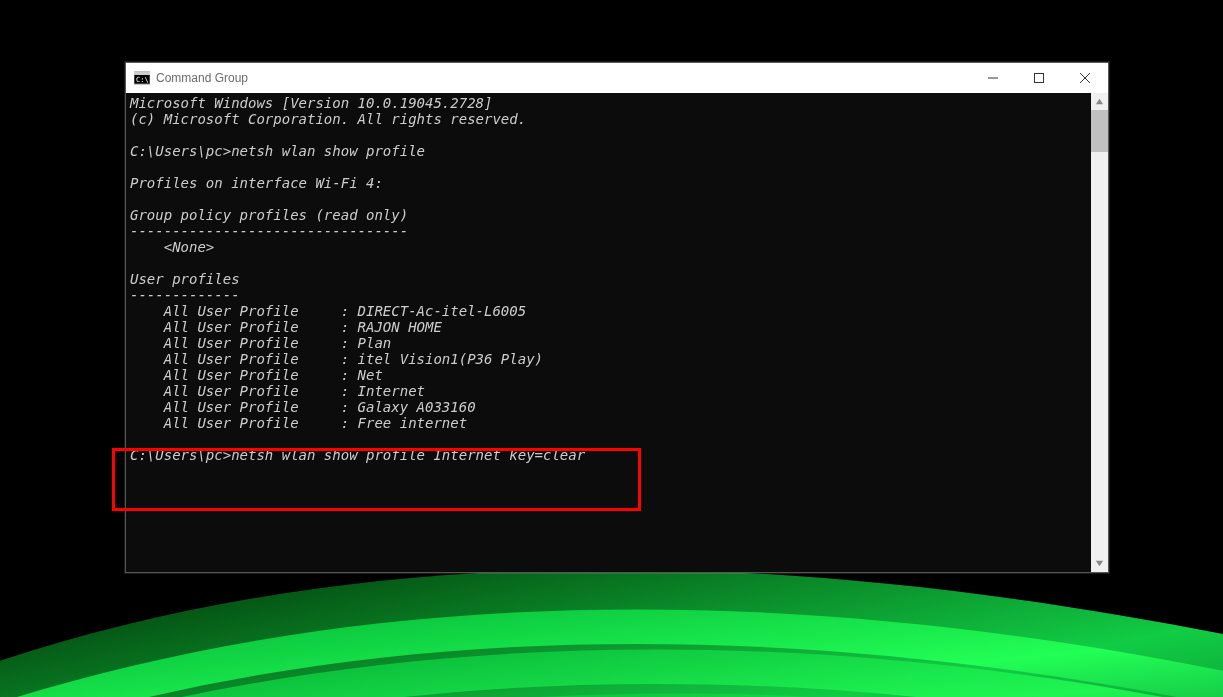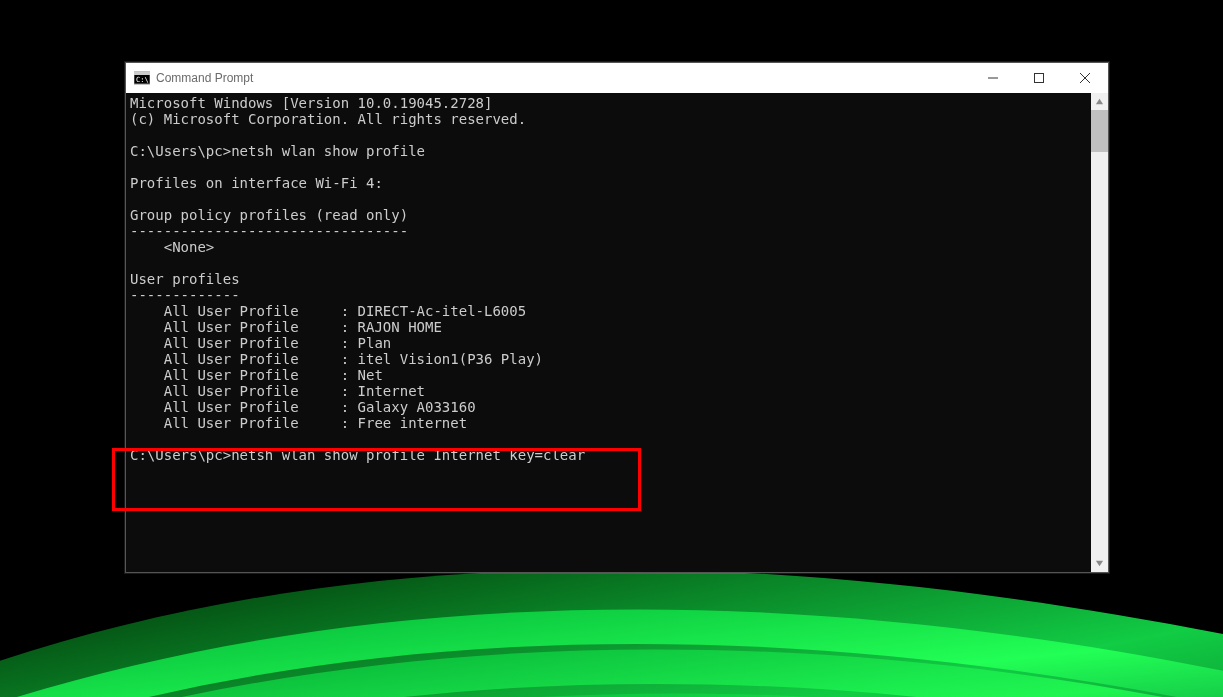--- a/index.html
+++ b/index.html
@@ -73,20 +73,21 @@
   }
   .terminal-content {
     position: absolute;
     top: 0; left: 0; right: 17px; bottom: 0;
     color: #ccc;
     font-size: 14px;
     line-height: 16px;
     padding: 2px 4px;
     white-space: pre;
     font-family: Consolas, 'Lucida Console', monospace;
+    font-style: italic;
   }
   .scrollbar {
     position: absolute;
     top: 0; right: 0; bottom: 0;
     width: 17px;
     background: #f0f0f0;
   }
   .scrollbar .arrow {
     width: 17px; height: 17px;
     display: flex; align-items: center; justify-content: center;
@@ -135,21 +136,21 @@
 
 <div class="cmd-window">
   <div class="titlebar">
     <span class="app-icon">
       <svg width="16" height="16" viewBox="0 0 16 16">
         <rect x="0" y="2" width="16" height="12" fill="#000" stroke="#888" stroke-width="1"></rect>
         <rect x="0" y="2" width="16" height="3" fill="#ccc"></rect>
         <text x="2" y="12" font-size="7" fill="#fff" font-family="monospace">C:\</text>
       </svg>
     </span>
-    <span class="title">Command Prompt</span>
+    <span class="title">Command Group</span>
     <span class="spacer"></span>
     <div class="win-btn">
       <svg width="10" height="10" viewBox="0 0 10 10">
           <line x1="0" y1="5" x2="10" y2="5" stroke="#333" stroke-width="1"></line>
         </svg>
     </div>
     <div class="win-btn">
       <svg width="10" height="10" viewBox="0 0 10 10">
           <rect x="0.5" y="0.5" width="9" height="9" fill="none" stroke="#333" stroke-width="1"></rect>
         </svg>

